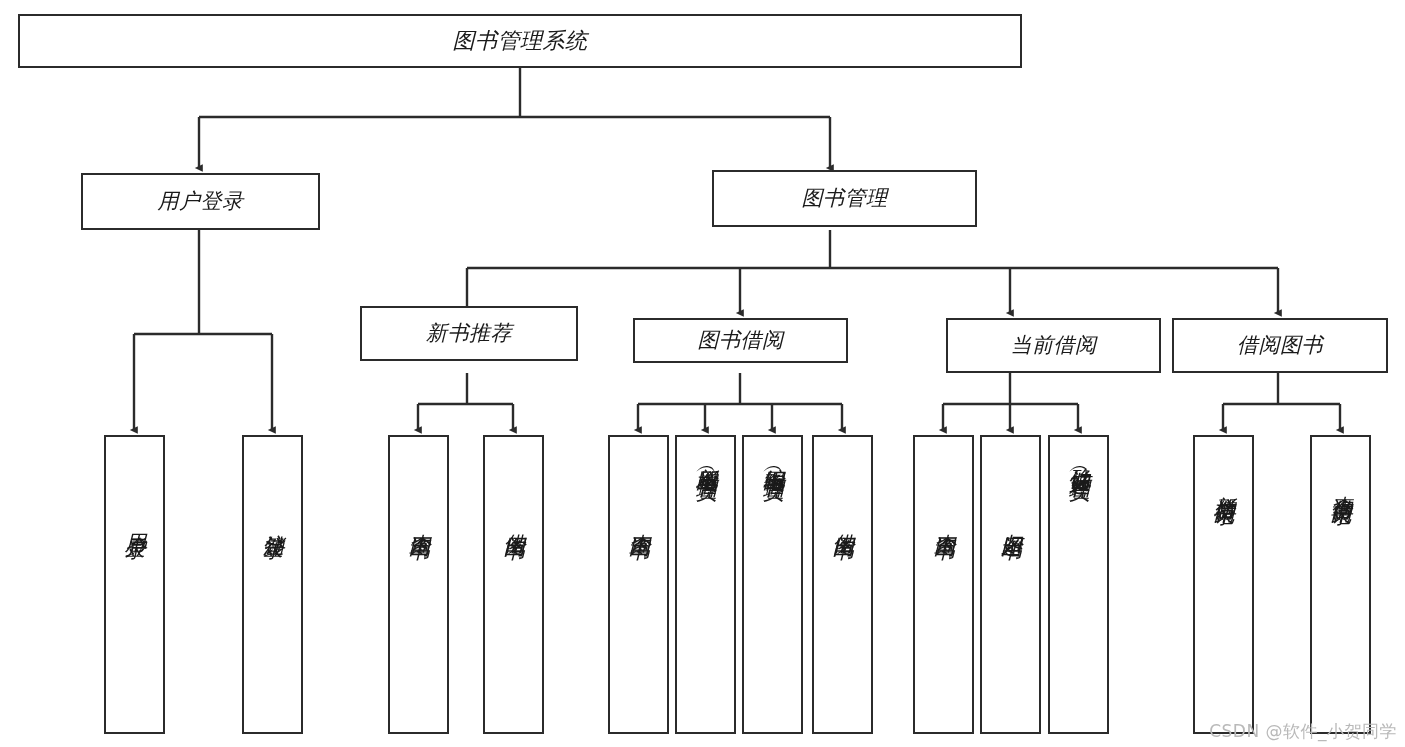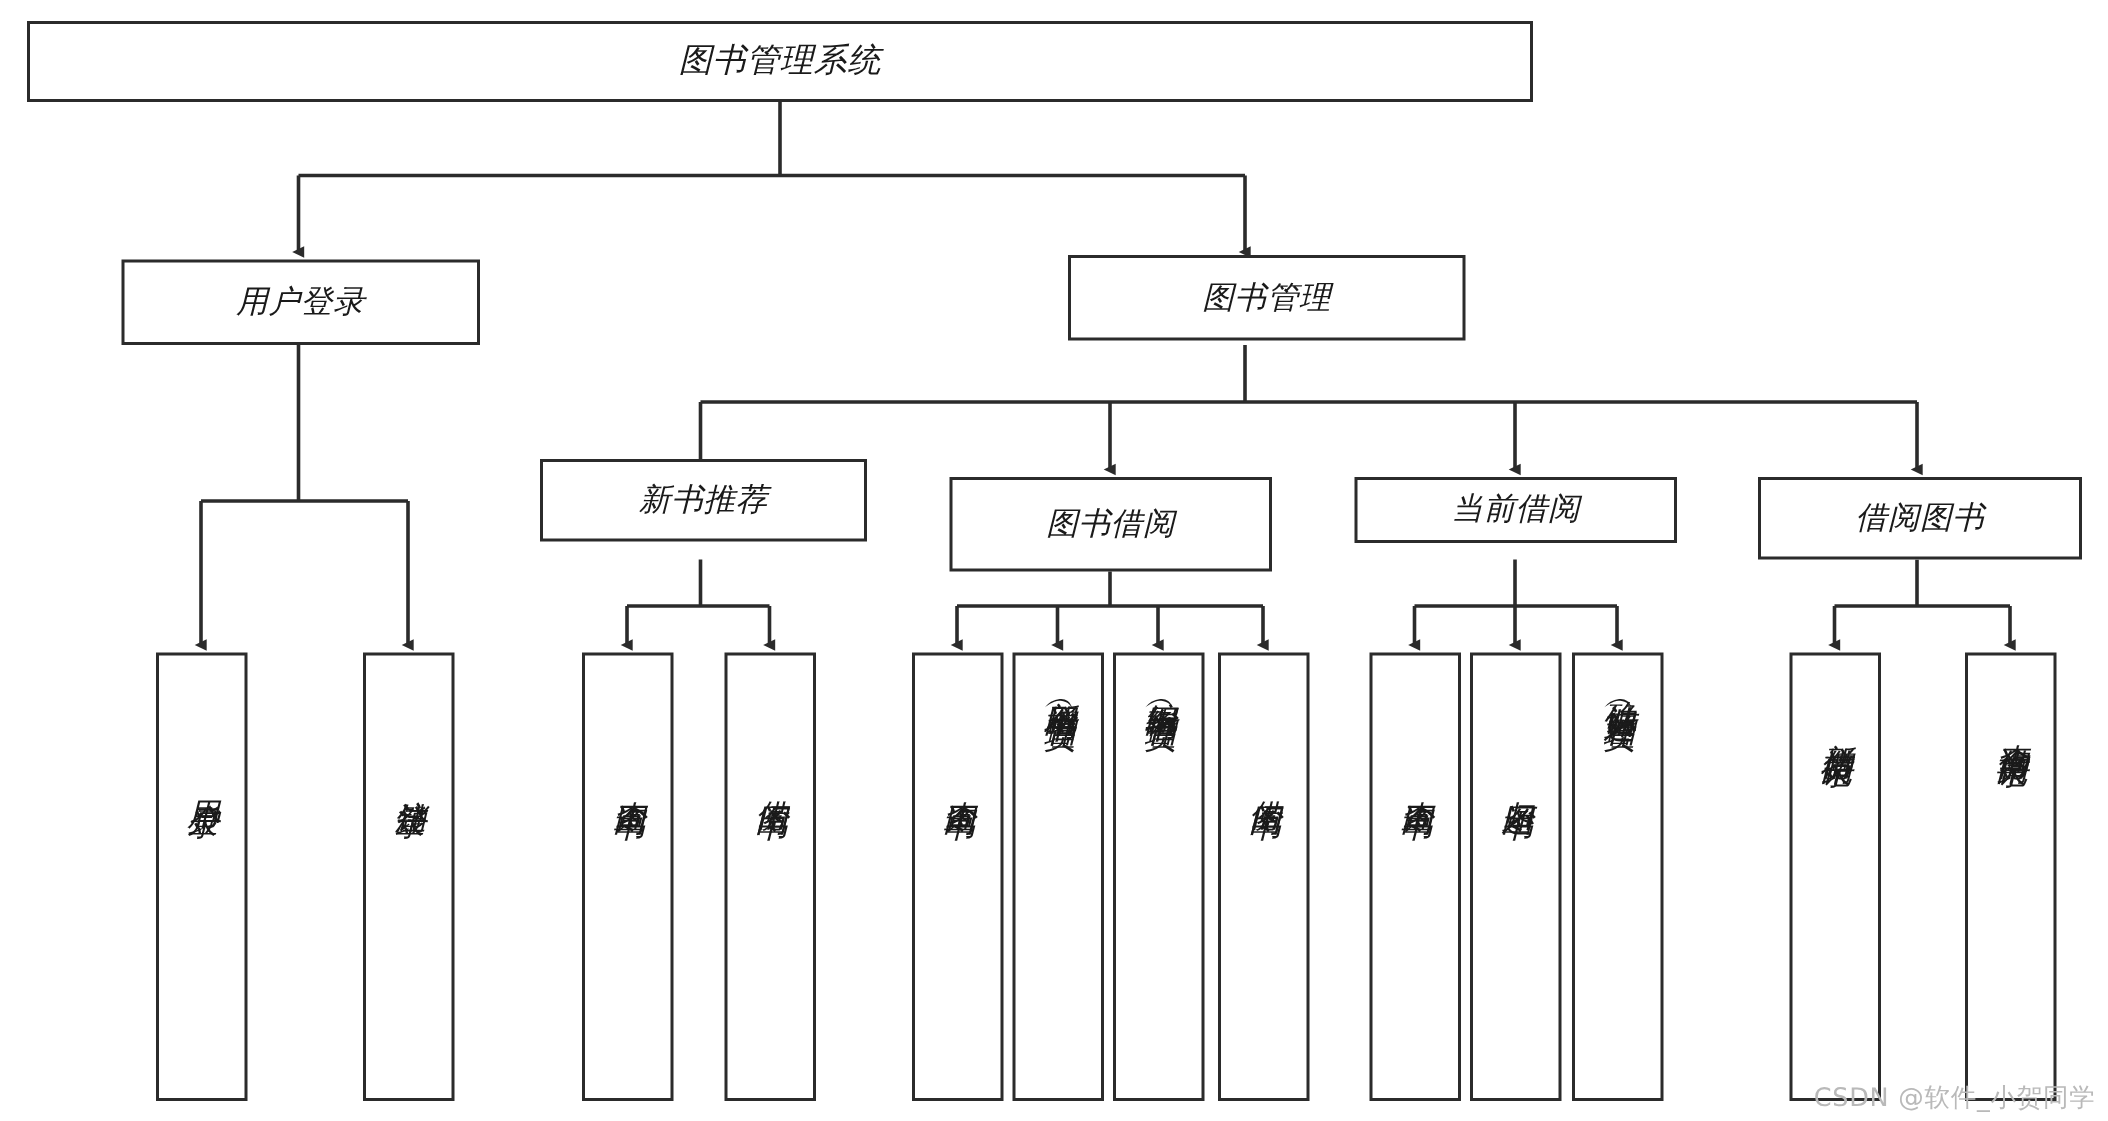--- a/index.html
+++ b/index.html
@@ -138,24 +138,24 @@
   <div class="node h" style="left:81px; top:173px; width:239px; height:57px;">
     <span class="label">用户登录</span>
   </div>
   <div class="node h" style="left:712px; top:170px; width:265px; height:57px;">
     <span class="label">图书管理</span>
   </div>
 
   <div class="node h" style="left:360px; top:306px; width:218px; height:55px;">
     <span class="label">新书推荐</span>
   </div>
-  <div class="node h" style="left:633px; top:318px; width:215px; height:63px;">
+  <div class="node h" style="left:633px; top:318px; width:215px; height:45px;">
     <span class="label">图书借阅</span>
   </div>
-  <div class="node h" style="left:903px; top:318px; width:215px; height:44px;">
+  <div class="node h" style="left:946px; top:318px; width:215px; height:55px;">
     <span class="label">当前借阅</span>
   </div>
   <div class="node h" style="left:1172px; top:318px; width:216px; height:55px;">
     <span class="label">借阅图书</span>
   </div>
 
   <div class="node v" style="left:104px; top:435px; width:61px; height:299px; padding-top:80px;">
     <span class="label">用户登录</span>
   </div>
   <div class="node v" style="left:242px; top:435px; width:61px; height:299px; padding-top:80px;">

